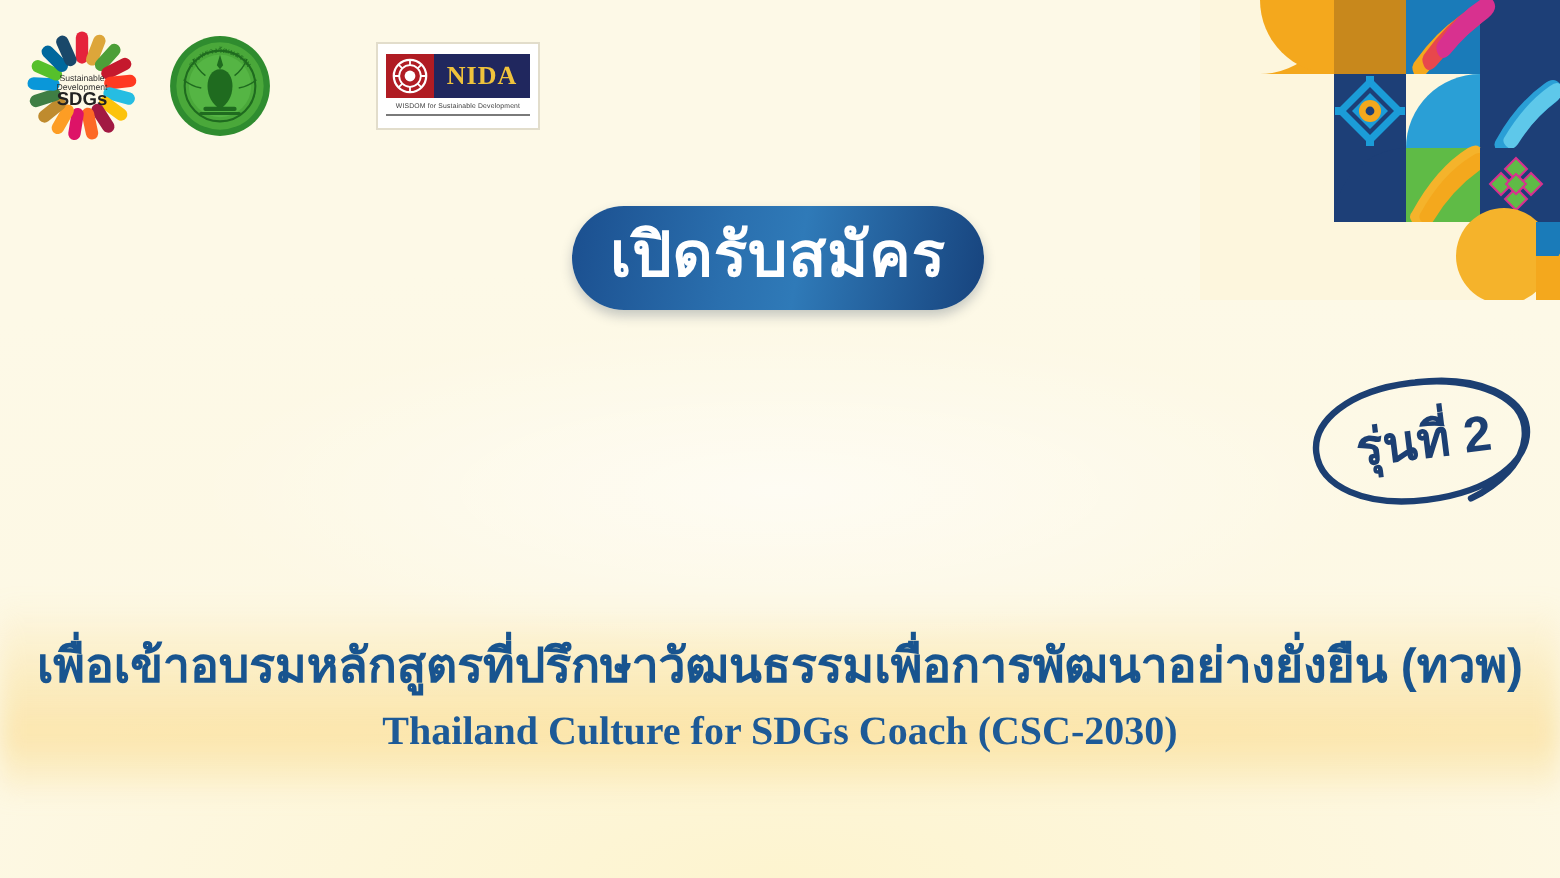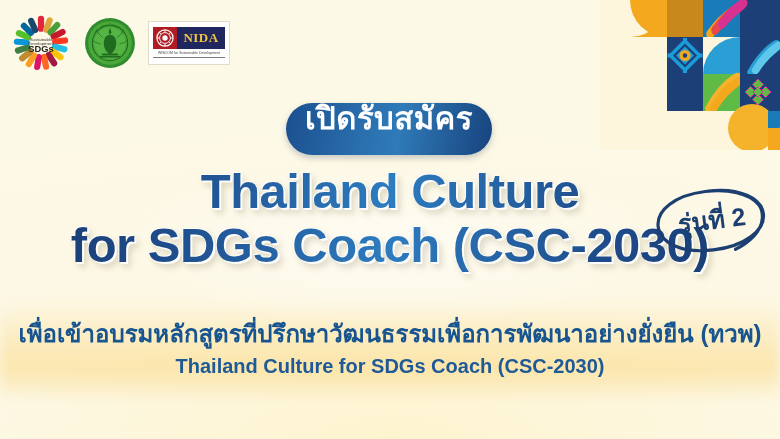--- a/index.html
+++ b/index.html
@@ -68,20 +68,21 @@
   .logo-seal { width: 52px; height: 52px; display:block; }
   .logo-nida {
     width: 82px;
     height: 44px;
     background: #ffffff;
     border: 1px solid #e2ddcb;
     padding: 3px 4px 4px 4px;
     display: flex;
     flex-direction: column;
     justify-content: center;
+    margin-left: 40px;
   }
   .nida-row { display:flex; align-items:stretch; height:22px; }
   .nida-mark {
     width: 24px;
     background: #b01c23;
     display:flex; align-items:center; justify-content:center;
   }
   .nida-word {
     flex: 1;
     background: #20275e;
@@ -107,21 +108,21 @@
   .badge-pill {
     position: absolute;
     left: 286px;
     top: 103px;
     width: 206px;
     height: 52px;
     border-radius: 26px;
     background: linear-gradient(100deg, #1b4f8f 0%, #2a6fae 38%, #2f7ab8 55%, #17437d 100%);
     box-shadow: 0 3px 6px rgba(30,50,80,0.25);
     display: flex;
-    align-items: flex-start;
+    align-items: center;
     justify-content: center;
   }
   .badge-pill span {
     color: #ffffff;
     font-size: 31px;
     font-weight: bold;
     line-height: 1;
     letter-spacing: 0.5px;
     padding-bottom: 3px;
   }
@@ -187,20 +188,21 @@
     line-height: 1.2;
     white-space: nowrap;
   }
   .sub-en {
     margin-top: 5px;
     color: #1d5a97;
     font-size: 20px;
     font-weight: 600;
     line-height: 1.2;
     white-space: nowrap;
+    font-family: Liberation Serif, serif;
   }
 </style>
 </head>
 <body>
 
 <div class="poster">
 
   <div class="bg-base"></div>
   <div class="bg-goldband"></div>
   <div class="bg-softlight"></div>
@@ -379,24 +381,20 @@
       <div class="nida-tag">WISDOM for Sustainable Development</div>
       <div class="nida-rule"></div>
     </div>
 
   </div>
 
   <div class="badge-pill">
     <span>เปิดรับสมัคร</span>
   </div>
 
-  <div class="headline">
-    <div class="head-line head-1">Thailand Culture</div>
-    <div class="head-line head-2">for SDGs Coach (CSC-2030)</div>
-  </div>
 
   <div class="stamp">
     <svg viewBox="0 0 118 72" xmlns="http://www.w3.org/2000/svg">
       <path d="M60 5 C92 5 112 19 112 34 C112 51 90 64 58 64 C27 64 6 51 6 34 C6 18 26 5 57 5 C80 5 100 12 108 24 C113 32 112 45 100 55 C94 60 86 64 80 66" fill="none" stroke="#1c3f72" stroke-width="3.2" stroke-linecap="round"></path>
     </svg>
     <div class="stamp-label">รุ่นที่ 2</div>
   </div>
 
   <div class="subtitle">
     <div class="sub-th">เพื่อเข้าอบรมหลักสูตรที่ปรึกษาวัฒนธรรมเพื่อการพัฒนาอย่างยั่งยืน (ทวพ)</div>

